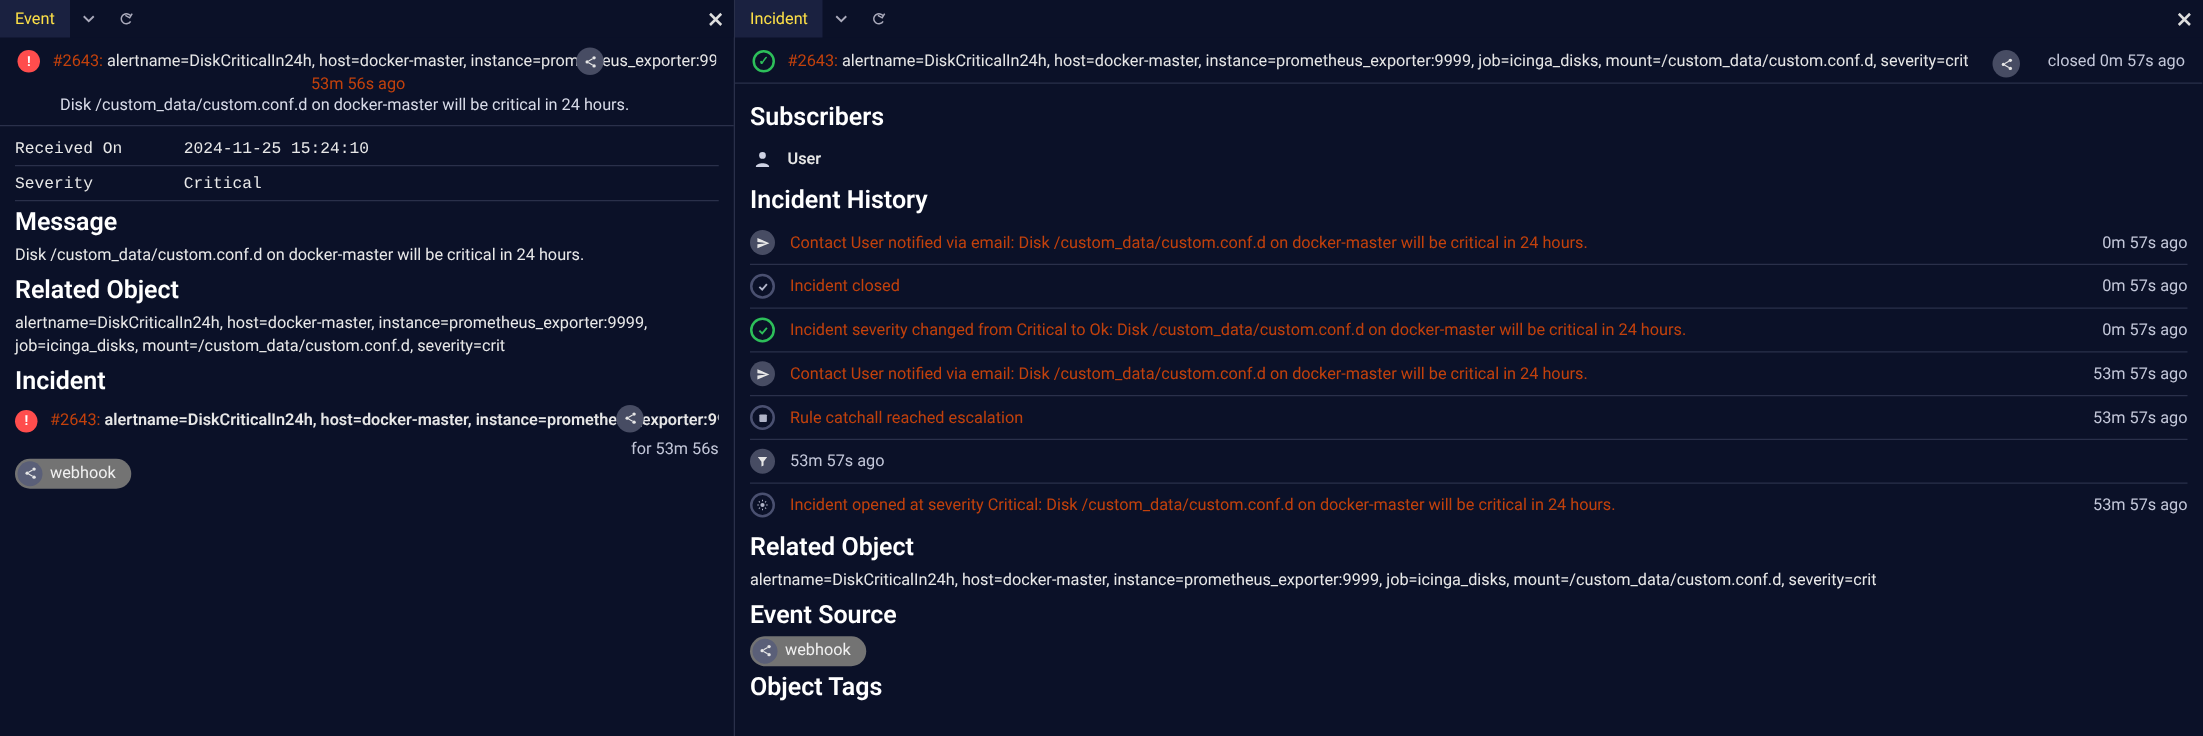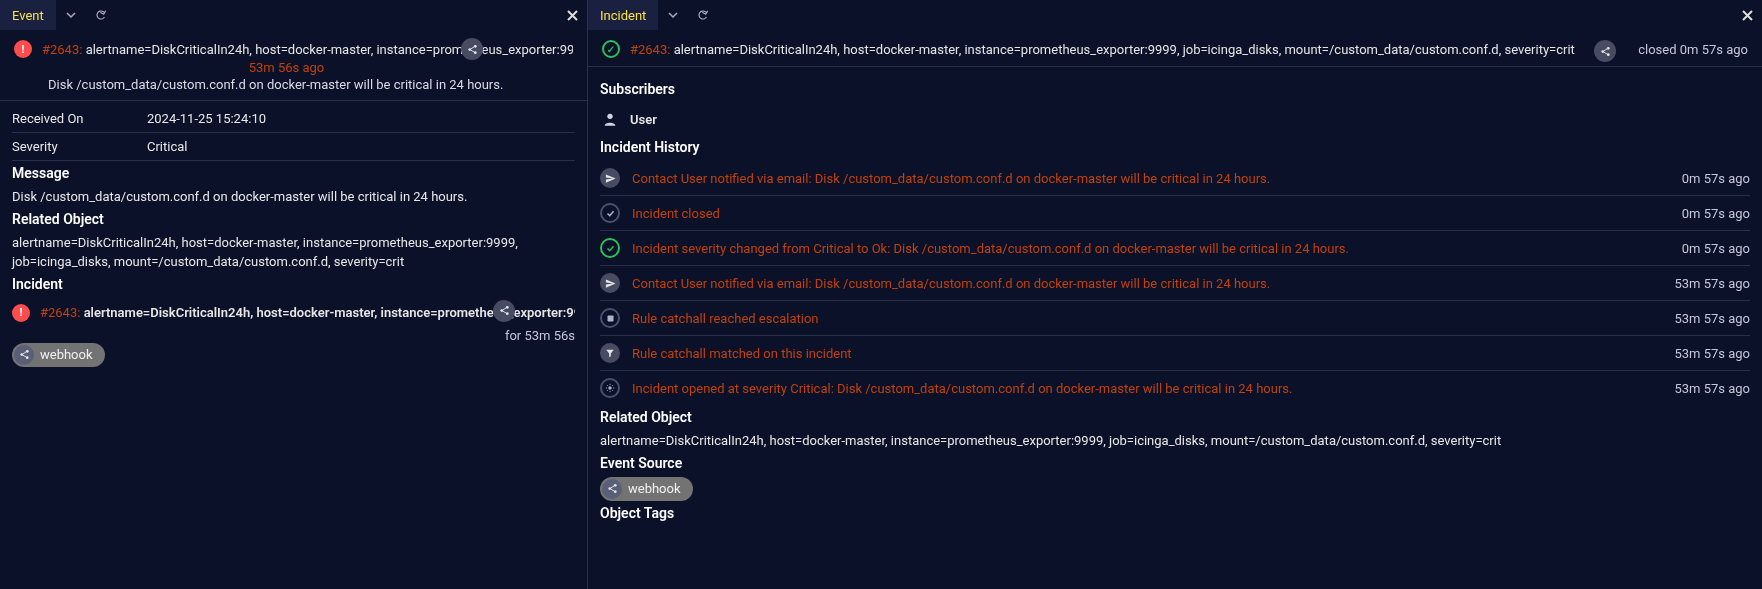--- a/index.html
+++ b/index.html
@@ -98,31 +98,32 @@
   .title-line .num { font-weight: normal; }
   .title-line .bold { font-weight: 600; }
   .subline { color: #d8dbe8; padding: 2px 14px 8px 48px; }
   .time-right { position: absolute; right: 14px; color: #c3c7d9; }
 
   .content { padding: 4px 12px 12px 12px; overflow: hidden; }
   .detail-row {
     display: flex;
     border-bottom: 1px solid #2a304a;
     padding: 6px 0;
+    font-family: Liberation Mono, monospace;
   }
   .detail-row:last-of-type { border-bottom: none; }
   .detail-label {
     width: 135px;
     color: #e8e8e8;
     padding-left: 0;
   }
   .detail-value { color: #e8e8e8; }
 
   h2.section {
-    font-size: 14px;
+    font-size: 20px;
     font-weight: 600;
     color: #fff;
     margin: 4px 0 6px 0;
   }
   .para { color: #e8e8e8; line-height: 1.5; }
 
   .mini-incident {
     display: flex;
     align-items: center;
     padding: 6px 0;
@@ -383,21 +384,20 @@
             </span>
             <span class="hist-text">Rule catchall reached escalation</span>
             <span class="hist-time">53m 57s ago</span>
           </div>
           <div class="hist-row">
             <span class="hist-icon fill">
               <svg width="10" height="10" viewBox="0 0 24 24" fill="#e6e6e6">
                 <path d="M3 4 L21 4 L14 13 L14 20 L10 22 L10 13 Z"></path>
               </svg>
             </span>
-            <span class="hist-text">Rule catchall matched on this incident</span>
             <span class="hist-time">53m 57s ago</span>
           </div>
           <div class="hist-row">
             <span class="hist-icon ring">
               <svg width="10" height="10" viewBox="0 0 24 24" fill="#b0b4c8">
                 <circle cx="12" cy="12" r="4"></circle>
                 <path d="M12 2 L12 5 M12 19 L12 22 M2 12 L5 12 M19 12 L22 12 M5 5 L7 7 M17 17 L19 19 M19 5 L17 7 M7 17 L5 19" stroke="#b0b4c8" stroke-width="2"></path>
               </svg>
             </span>
             <span class="hist-text">Incident opened at severity Critical: Disk /custom_data/custom.conf.d on docker-master will be critical in 24 hours.</span>

